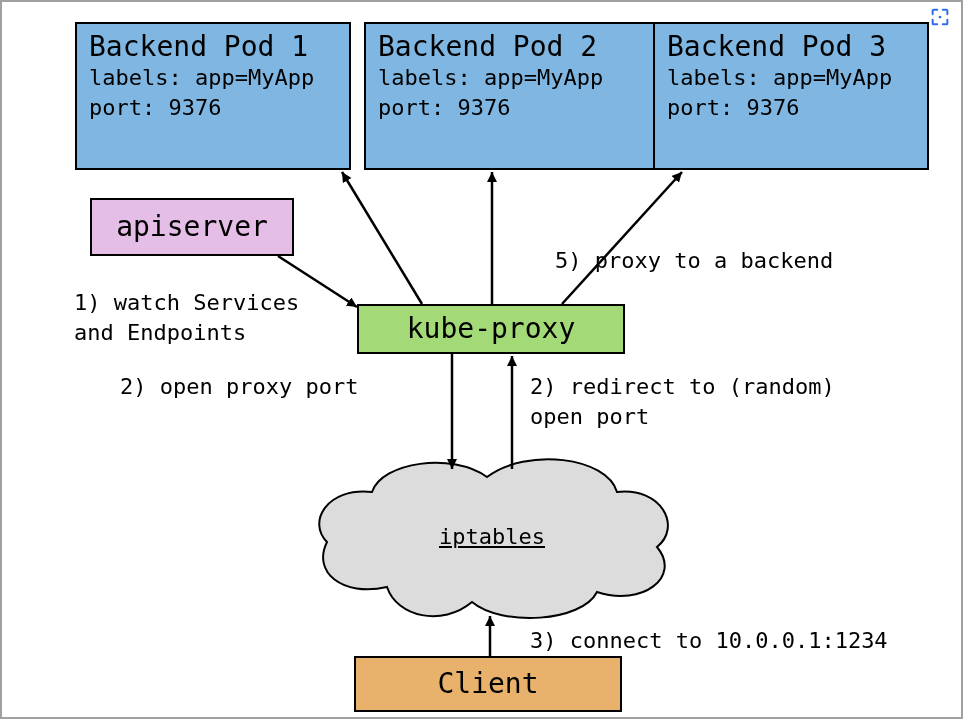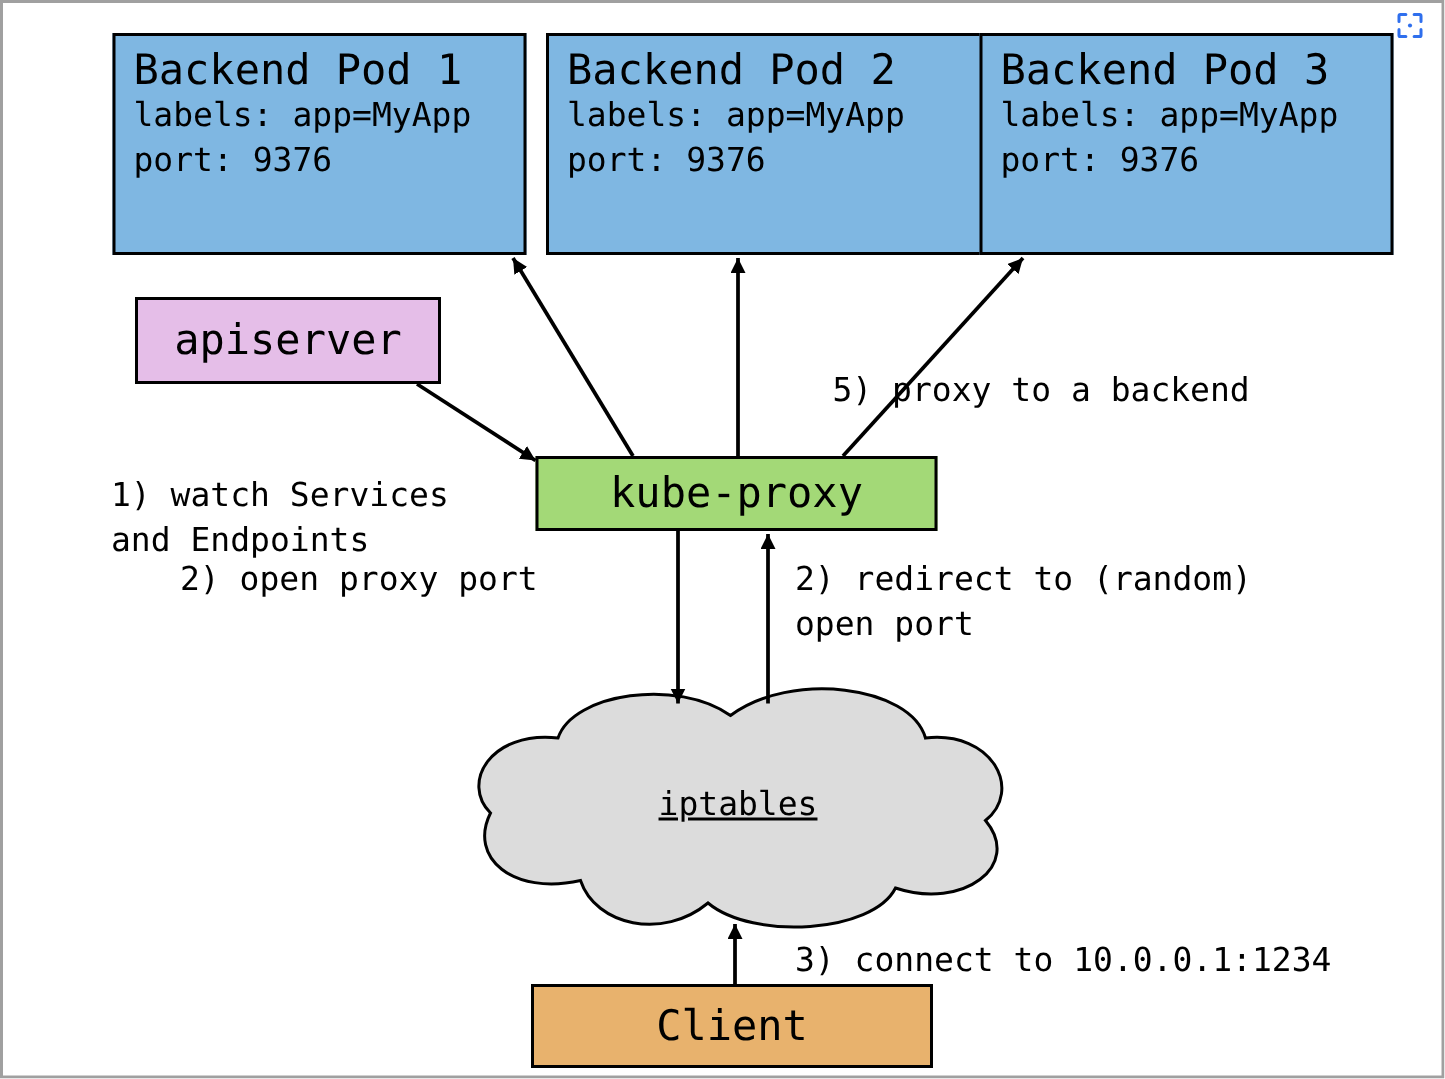--- a/index.html
+++ b/index.html
@@ -118,21 +118,21 @@
     text-decoration: underline;
   }
 
   
   .ann {
     position: absolute;
     font-size: 22px;
     line-height: 1.35;
     white-space: nowrap;
   }
-  #ann1 { left: 72px;  top: 286px; margin-top: 28px; }
+  #ann1 { left: 72px;  top: 286px; }
   #ann2 { left: 118px; top: 370px; }
   #ann3 { left: 528px; top: 624px; }
   #ann4 { left: 528px; top: 370px; }
   #ann5 { left: 553px; top: 244px; }
 
   
   svg.arrows {
     position: absolute;
     left: 0; top: 0;
     width: 963px;

